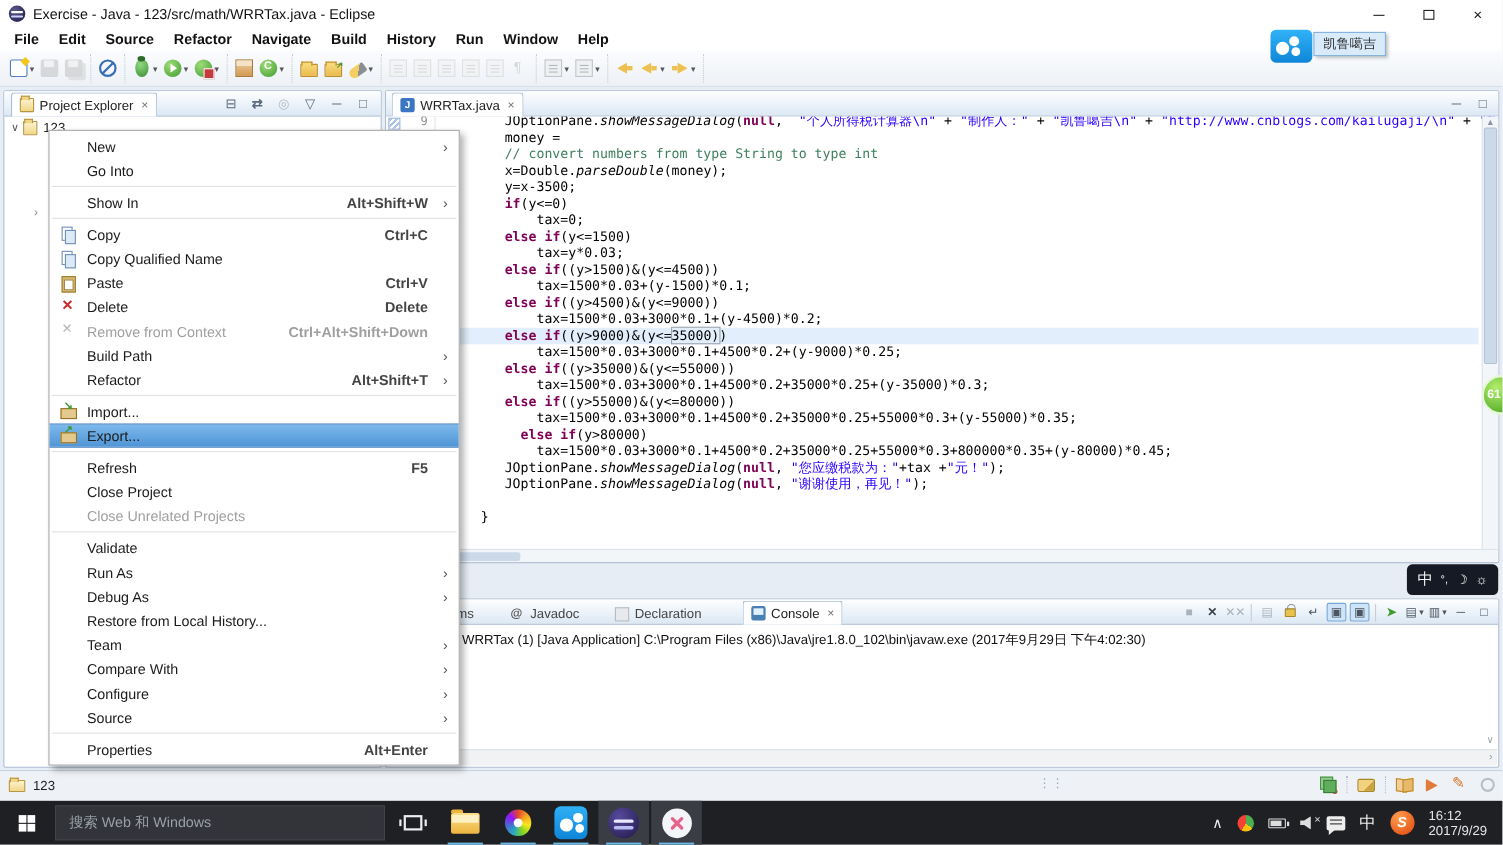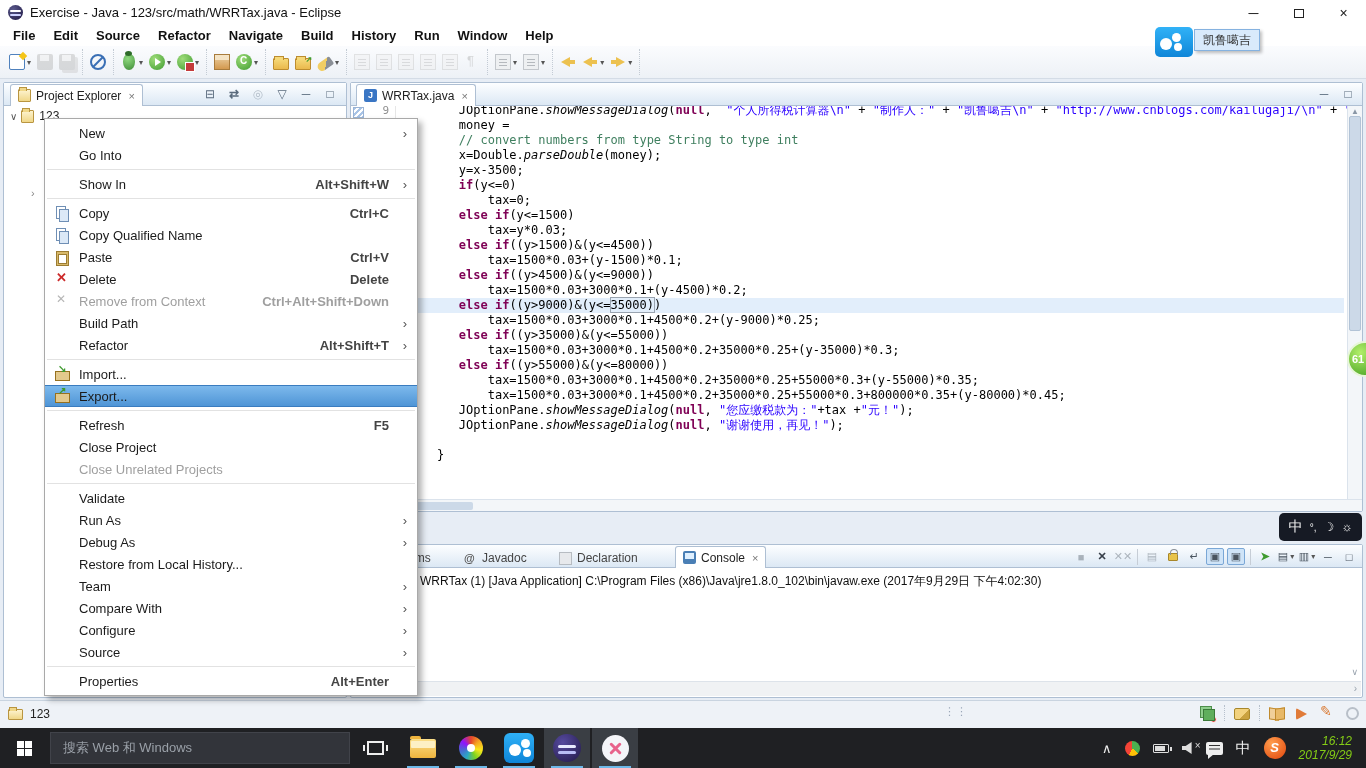--- a/index.html
+++ b/index.html
@@ -216,21 +216,21 @@
   .shield-icon { width:15px; height:15px; border-radius:50%; background:conic-gradient(#4caf50 0 130deg,#ffc107 130deg 210deg,#f44336 210deg 360deg); }
   .batt-icon { width:16px; height:9px; border:1px solid #ddd; border-radius:1px; position:relative; }
   .batt-icon::before { content:""; position:absolute; left:1px; top:1px; width:10px; height:5px; background:#ddd; }
   .batt-icon::after { content:""; position:absolute; right:-4px; top:2px; width:2px; height:4px; background:#ddd; }
   .vol-icon { width:11px; height:12px; background:#ddd; clip-path:polygon(0 33%,4px 33%,10px 0,10px 100%,4px 67%,0 67%); }
   .vol-x { position:absolute; right:-8px; top:-2px; color:#ddd; font-size:10px; }
   .chat-icon { width:17px; height:13px; background:#eee; border-radius:2px; position:relative; }
   .chat-icon::before { content:""; position:absolute; left:3px; top:3px; width:11px; height:1.5px; background:#333; box-shadow:0 3.5px 0 #333; }
   .chat-icon::after { content:""; position:absolute; left:2px; bottom:-4px; border-top:5px solid #eee; border-right:6px solid transparent; }
   .sogou-icon { width:22px; height:22px; border-radius:50%; background:radial-gradient(circle at 35% 28%,#ff9d4d,#e0450c); color:#fff; font-weight:bold; font-style:italic; font-size:13px; text-align:center; line-height:22px; }
-  #clock { color:#84cc16; font-size:12px; text-align:right; line-height:14px; padding-right:4px;font-style:italic; }
+  #clock { color:#e5e5e5; font-size:12px; text-align:left; line-height:14px; padding-right:4px; }
 
   
   #ime-bar { position:absolute; left:1279px; top:513px; width:83px; height:28px; background:#161a24; border-radius:5px; z-index:30;
     display:flex; align-items:center; justify-content:space-around; color:#f2f2f2; padding:0 6px; }
   #ime-bar .g1 { font-size:14px; } #ime-bar .g2 { font-size:10px; } #ime-bar .g3,#ime-bar .g4 { font-size:12px; }
   #green-ball-clip { position:absolute; right:0; top:338px; width:19px; height:44px; overflow:hidden; z-index:30; }
   #green-ball { position:absolute; left:0; top:3px; width:36px; height:36px; border-radius:50%;
     background:radial-gradient(circle at 35% 30%,#b2ef6a,#3f9b1d); border:2px solid #e7f6d8; color:#fff; font-size:11px; font-weight:bold;
     display:flex; align-items:center; padding-left:3px; }
 </style>
@@ -448,20 +448,21 @@
             <div class="cl">        <span class="kw">else</span> <span class="kw">if</span>((y&gt;1500)&amp;(y&lt;=4500))</div>
             <div class="cl">            tax=1500*0.03+(y-1500)*0.1;</div>
             <div class="cl">        <span class="kw">else</span> <span class="kw">if</span>((y&gt;4500)&amp;(y&lt;=9000))</div>
             <div class="cl">            tax=1500*0.03+3000*0.1+(y-4500)*0.2;</div>
             <div class="cl cur">        <span class="kw">else</span> <span class="kw">if</span>((y&gt;9000)&amp;(y&lt;=<span class="occ">35000)</span>)</div>
             <div class="cl">            tax=1500*0.03+3000*0.1+4500*0.2+(y-9000)*0.25;</div>
             <div class="cl">        <span class="kw">else</span> <span class="kw">if</span>((y&gt;35000)&amp;(y&lt;=55000))</div>
             <div class="cl">            tax=1500*0.03+3000*0.1+4500*0.2+35000*0.25+(y-35000)*0.3;</div>
             <div class="cl">        <span class="kw">else</span> <span class="kw">if</span>((y&gt;55000)&amp;(y&lt;=80000))</div>
             <div class="cl">            tax=1500*0.03+3000*0.1+4500*0.2+35000*0.25+55000*0.3+(y-55000)*0.35;</div>
+            <div class="cl">          <span class="kw">else</span> <span class="kw">if</span>(y&gt;80000)</div>
             <div class="cl">            tax=1500*0.03+3000*0.1+4500*0.2+35000*0.25+55000*0.3+800000*0.35+(y-80000)*0.45;</div>
             <div class="cl">        JOptionPane.<span class="it">showMessageDialog</span>(<span class="kw">null</span>, <span class="st">"您应缴税款为："</span>+tax +<span class="st">"元！"</span>);</div>
             <div class="cl">        JOptionPane.<span class="it">showMessageDialog</span>(<span class="kw">null</span>, <span class="st">"谢谢使用，再见！"</span>);</div>
             <div class="cl"></div>
             <div class="cl">     }</div>
           </div>
       </div>
       <div id="ed-vscroll">
         <span id="ed-vup">▲</span>
         <div id="ed-vthumb"></div>

